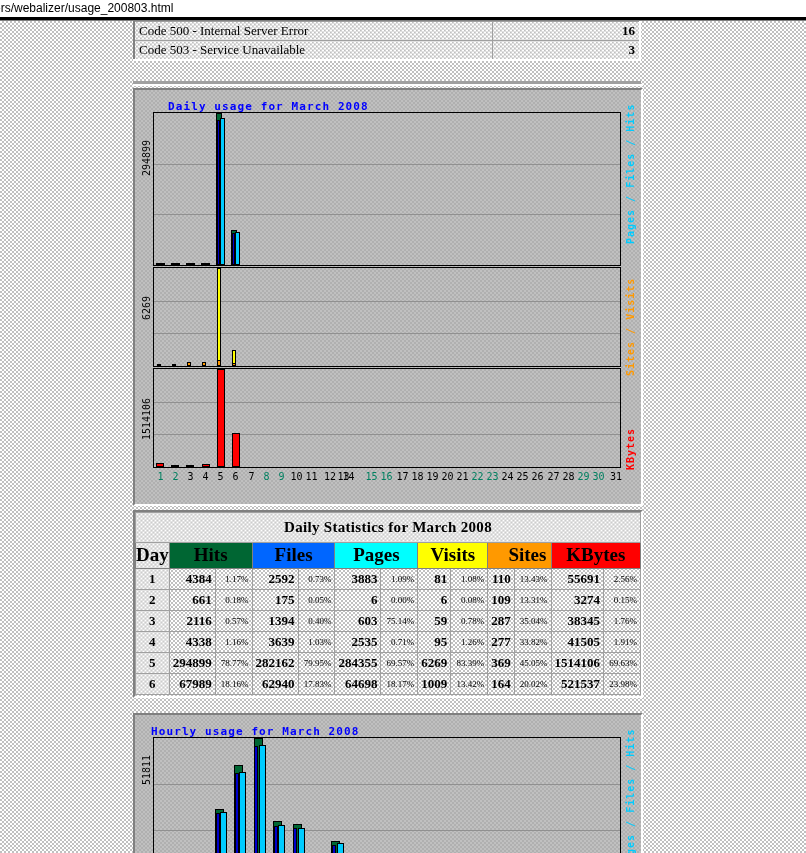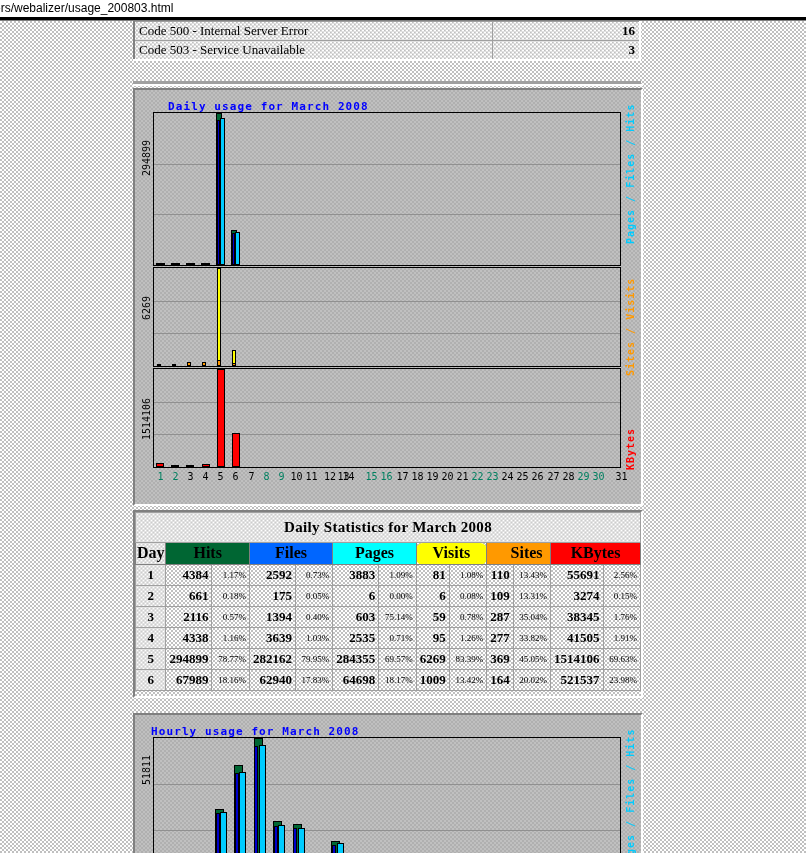--- a/index.html
+++ b/index.html
@@ -131,21 +131,21 @@
     width:100%;border-collapse:collapse;
     font-family:"Liberation Serif",serif;
   }
   #dst .captioncell{
     text-align:center;font-size:15px;font-weight:bold;color:#000;
     padding:4px 0 5px 0;
     border:1px solid #a0a0a0;
     letter-spacing:.3px;
   }
   #dst th.colhdr{
-    font-size:16px;font-weight:bold;color:#000;
+    font-size:19px;font-weight:bold;color:#000;
     text-align:center;padding:1px 0 2px 0;
     border:1px solid #808080;
   }
   #dst td{
     border:1px solid #a0a0a0;
     font-size:13px;color:#000;
     padding:0 3px;height:20px;
   }
   #dst td.day{text-align:center;font-weight:bold;width:26px;}
   #dst td.num{text-align:right;font-weight:bold;white-space:nowrap;}
@@ -264,37 +264,37 @@
           <span class="xtick" style="left: 302px; width: 15px;">21</span>
           <span class="xtick wk" style="left: 317px; width: 15px;">22</span>
           <span class="xtick wk" style="left: 332px; width: 15px;">23</span>
           <span class="xtick" style="left: 347px; width: 15px;">24</span>
           <span class="xtick" style="left: 362px; width: 15px;">25</span>
           <span class="xtick" style="left: 377px; width: 15px;">26</span>
           <span class="xtick" style="left: 393px; width: 15px;">27</span>
           <span class="xtick" style="left: 408px; width: 15px;">28</span>
           <span class="xtick wk" style="left: 423px; width: 15px;">29</span>
           <span class="xtick wk" style="left: 438px; width: 15px;">30</span>
-          <span class="xtick" style="left: 453px; width: 31px;">31</span>
+          <span class="xtick" style="left: 453px; width: 20px;">31</span>
         </div>
     </div>
   </div>
 
   <div id="dstwrap" class="dither">
     <table id="dst">
       <thead>
         <tr>
           <td class="captioncell dither" colspan="13">Daily Statistics for March 2008</td>
         </tr>
         <tr>
           <th class="colhdr dither" rowspan="1" style="width:26px;">Day</th>
           <th class="colhdr" colspan="2" style="background:#006633;">Hits</th>
           <th class="colhdr" colspan="2" style="background:#0066ff;">Files</th>
           <th class="colhdr" colspan="2" style="background:#00ffff;">Pages</th>
-          <th class="colhdr" colspan="2" style="background:#ffff00;border-radius:7px;">Visits</th>
+          <th class="colhdr" colspan="2" style="background:#ffff00;">Visits</th>
           <th class="colhdr" colspan="2" style="background:#ff9900;padding-left:16px;">Sites</th>
           <th class="colhdr" colspan="2" style="background:#ff0000;">KBytes</th>
         </tr>
       </thead>
       <tbody id="dst-body">
           <tr>
             <td class="day dither">1</td>
             <td class="num">4384</td>
             <td class="pct">1.17%</td>
             <td class="num">2592</td>

